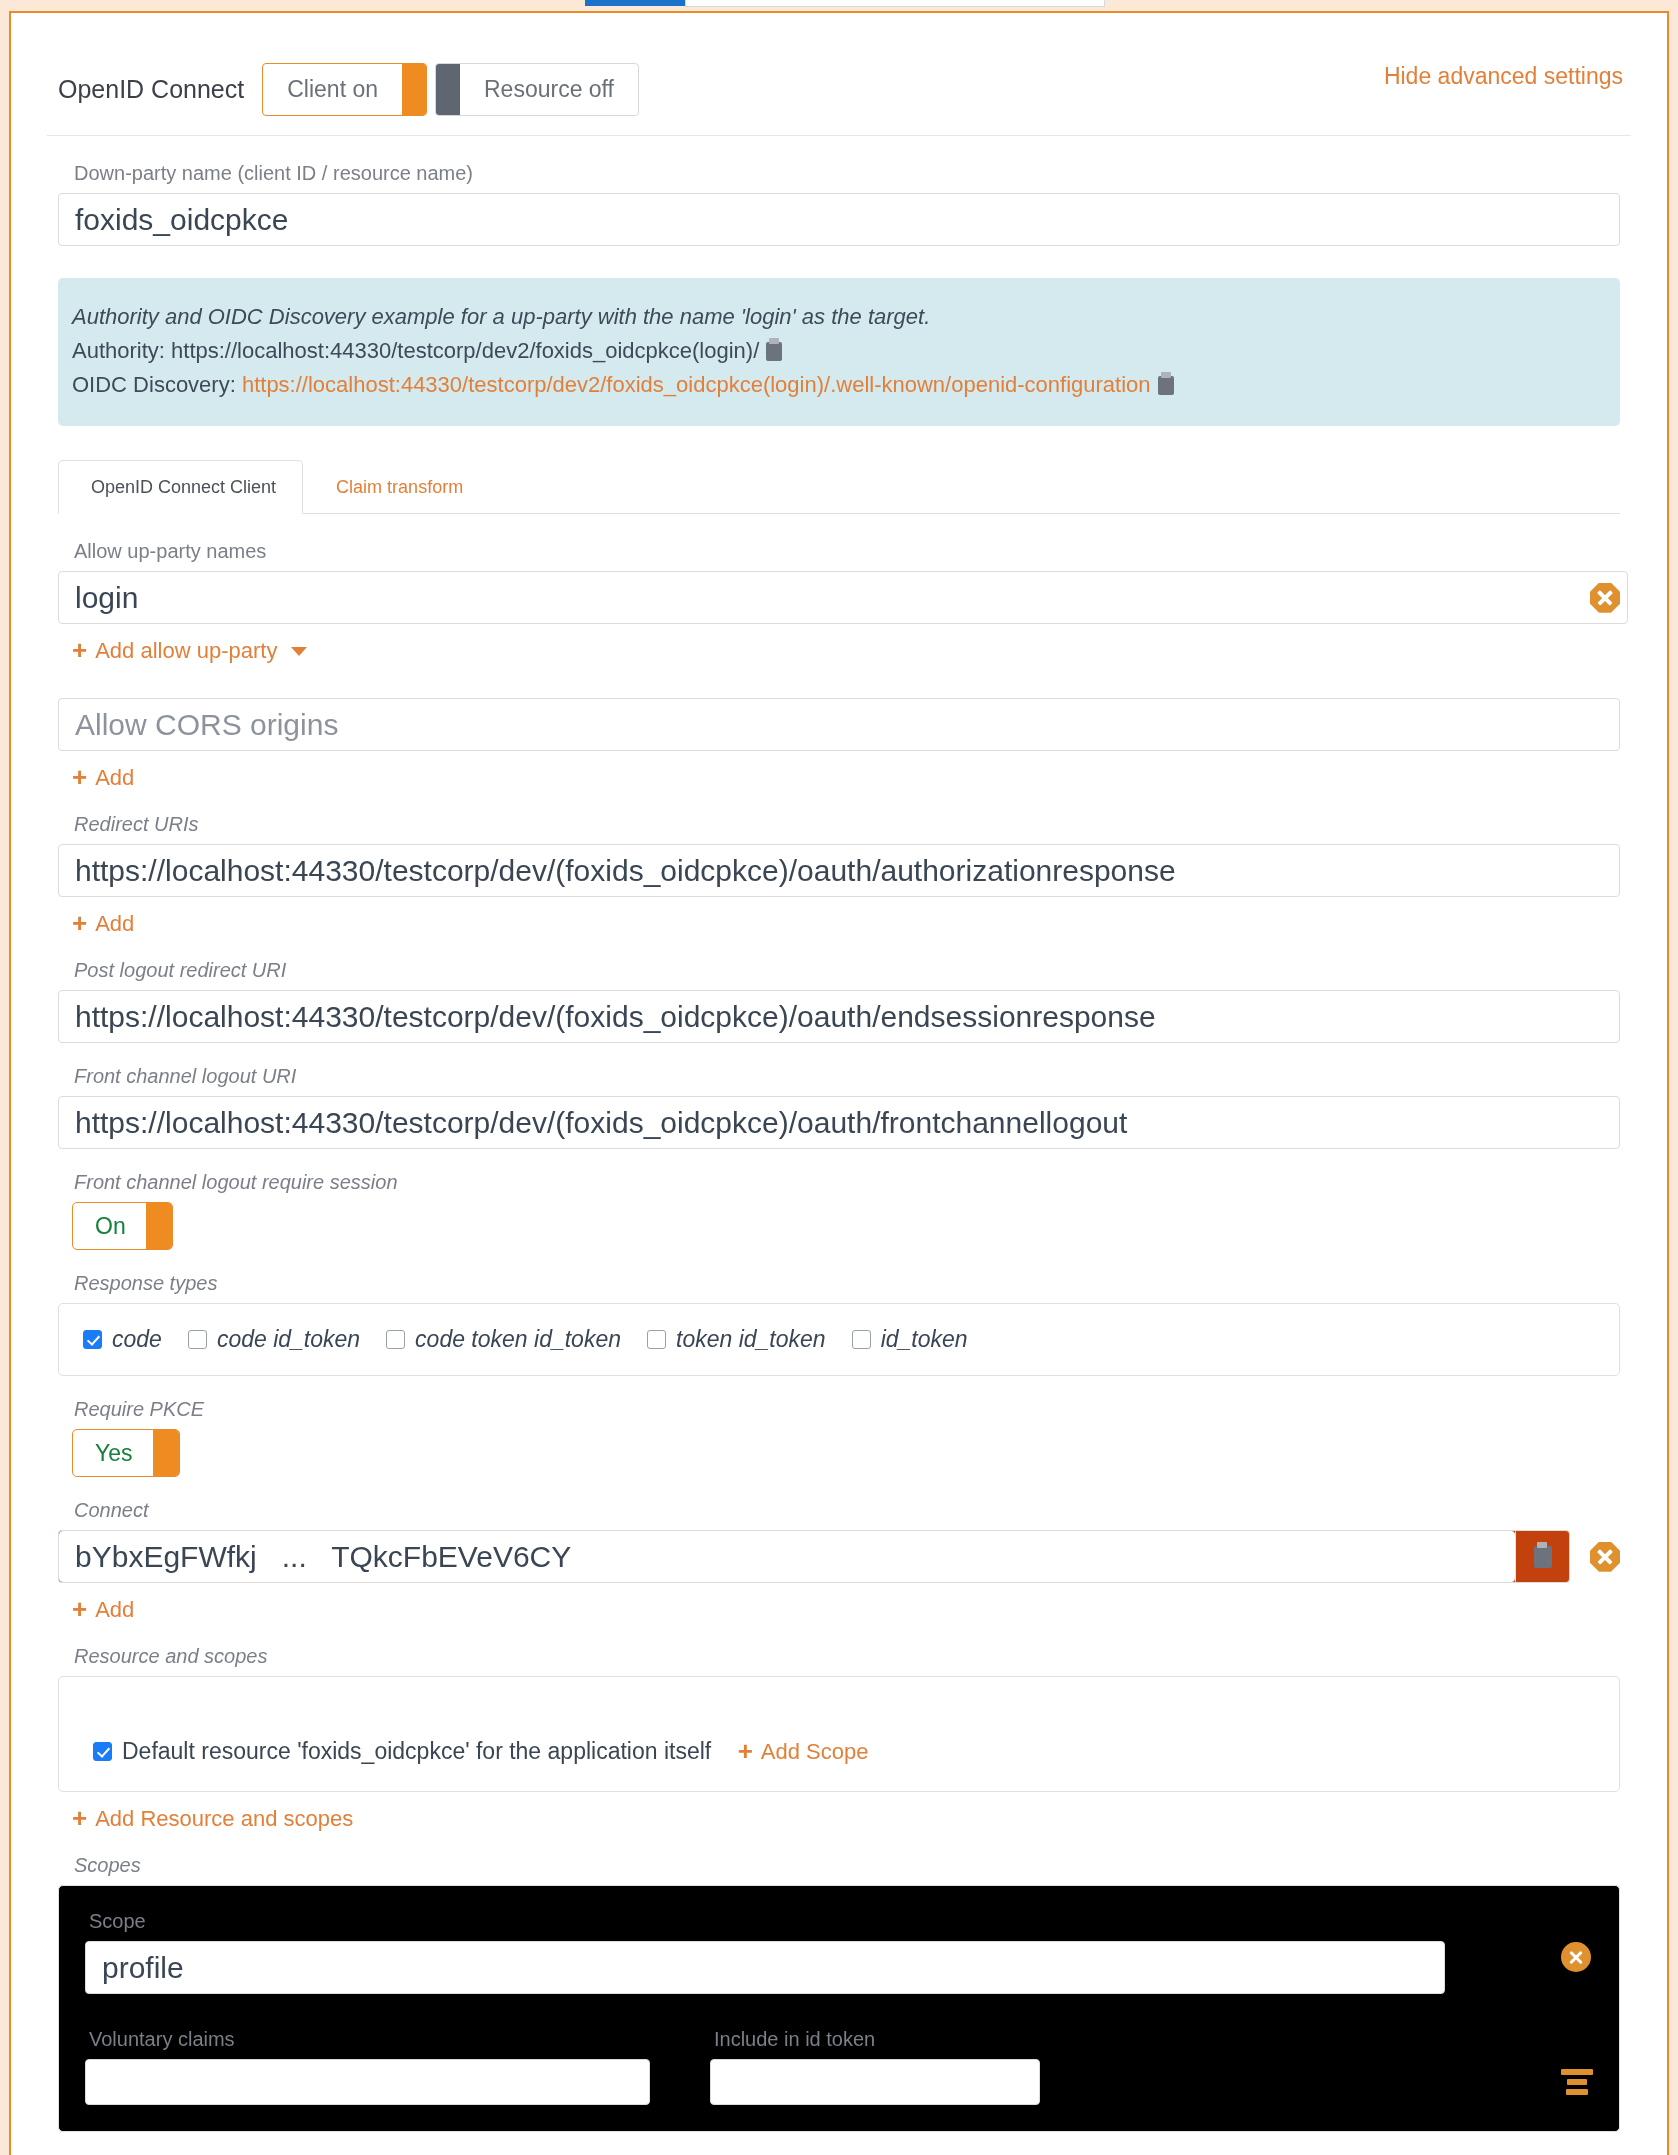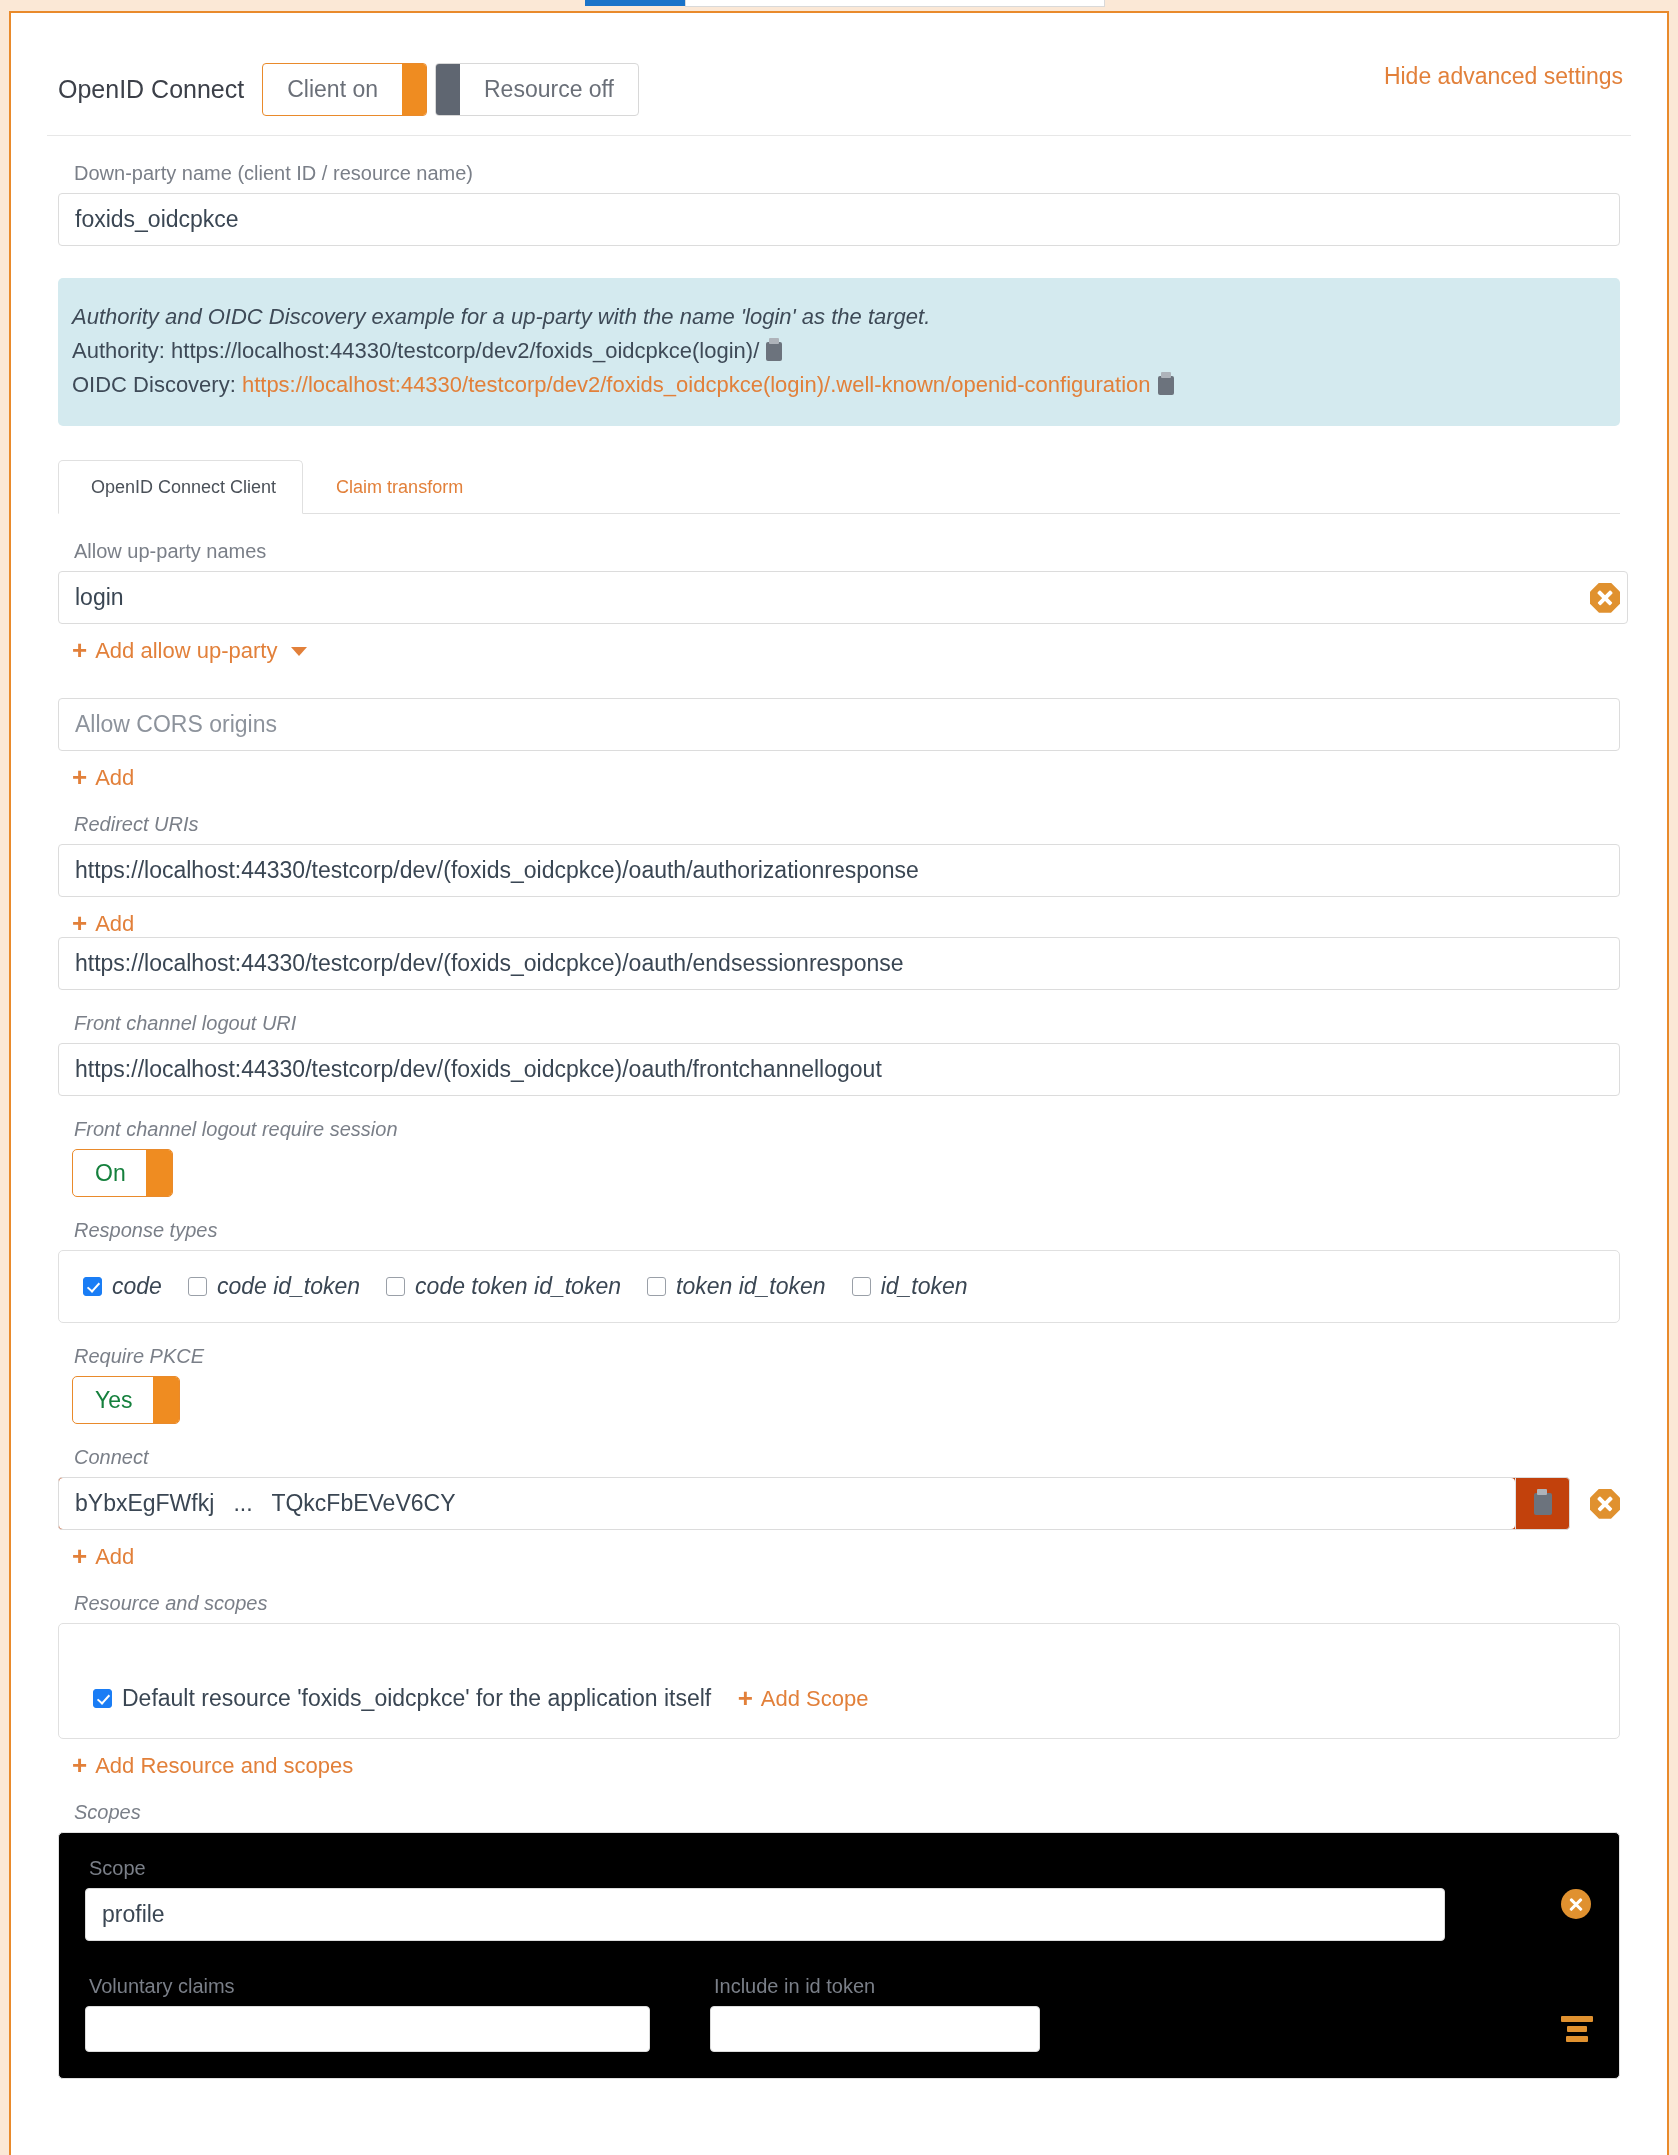--- a/index.html
+++ b/index.html
@@ -117,21 +117,21 @@
     margin: 26px 0 8px 16px;
   }
   .field-label.tight { margin-top: 22px; font-style: italic; }
 
   .inp {
     width: 100%;
     height: 53px;
     border: 1px solid #dcdcdc;
     border-radius: 4px;
     background: #fff;
-    font-size: 23px;
+    font-size: 30px;
     color: #3a4653;
     font-family: "Liberation Sans", sans-serif;
     padding: 12px 16px;
   }
   .inp::placeholder { color: #8d939c; }
 
   
   .infobox {
     background: #d4eaef;
     border-radius: 5px;
@@ -469,20 +469,21 @@
 
     
     <div class="field-label tight">Redirect URIs</div>
     <input class="inp" value="https://localhost:44330/testcorp/dev/(foxids_oidcpkce)/oauth/authorizationresponse" style="">
     <div class="addlink">
       <span class="plus">+</span>
       <span>Add</span>
     </div>
 
     
+    <div class="field-label tight">Post logout redirect URI</div>
     <input class="inp" value="https://localhost:44330/testcorp/dev/(foxids_oidcpkce)/oauth/endsessionresponse" style="">
 
     
     <div class="field-label tight">Front channel logout URI</div>
     <input class="inp" value="https://localhost:44330/testcorp/dev/(foxids_oidcpkce)/oauth/frontchannellogout" style="">
 
     
     <div class="field-label tight">Front channel logout require session</div>
     <div class="switch">
       <span class="sw-lbl">On</span>

